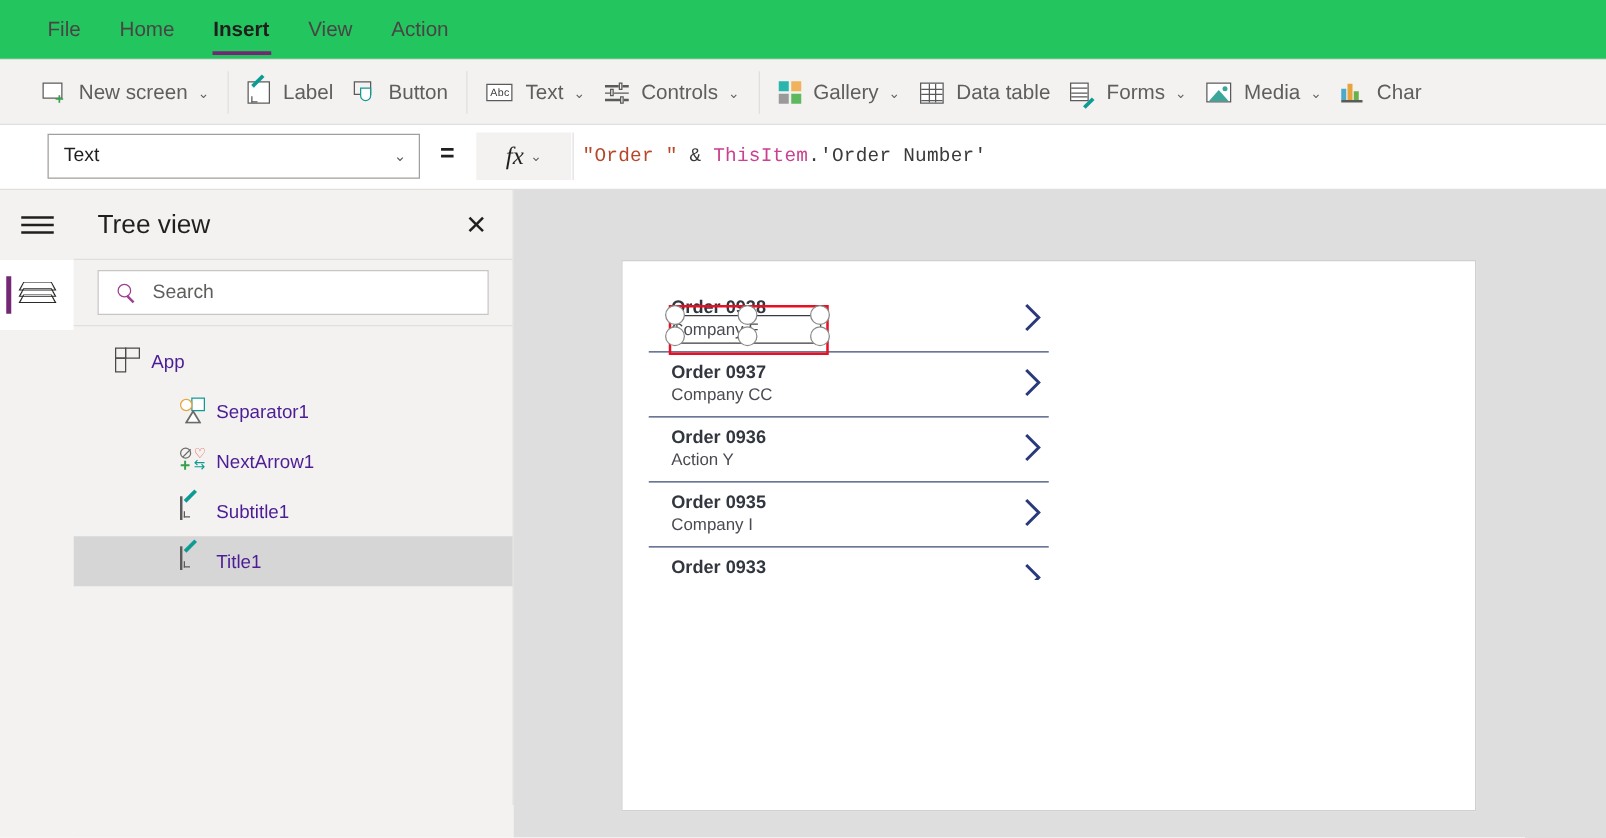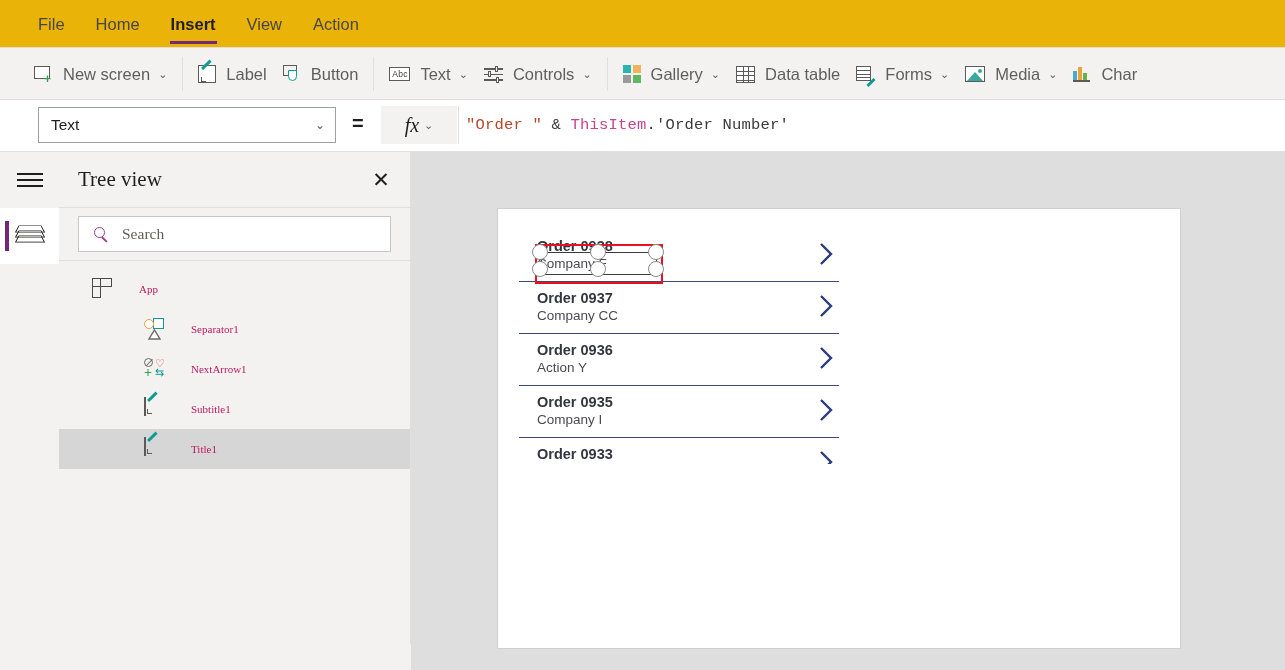--- a/index.html
+++ b/index.html
@@ -7,21 +7,21 @@
     width: 1285px; height: 670px;
     font-family: "Liberation Sans", sans-serif;
     background: #ffffff;
     overflow: hidden;
   }
   .app { position: relative; width: 1285px; height: 670px; background:#f3f2f1; }
 
   
   .menubar {
     position: absolute; left:0; top:0; width:1285px; height:48px;
-    background:#eab308; display:flex; align-items:center; padding-left:37px;
+    background:#22c55e; display:flex; align-items:center; padding-left:37px;
   }
   .menu-item {
     font-size:16.5px; color:#484644; margin-right:29px;
     position:relative; height:48px; display:flex; align-items:center;
     padding:0 1px; cursor:pointer; white-space:nowrap;
   }
   .menu-item.active { color:#201f1e; font-weight:bold; }
   .menu-item.active::after {
     content:""; position:absolute; left:0; right:0; bottom:4px;
     height:3px; background:#742774;
@@ -158,21 +158,21 @@
   .ico-layers i {
     position:absolute; left:0; width:26px; height:11px;
     border:1.6px solid #201f1e; transform: perspective(30px) rotateX(52deg);
   }
   .ico-layers i:nth-child(1){ top:-2px; }
   .ico-layers i:nth-child(2){ top:3px; }
   .ico-layers i:nth-child(3){ top:8px; }
 
   
   .tree { position:absolute; left:59px; top:152px; width:352px; height:492px; background:#f3f2f1;
-          border-right:1px solid #e1dfdd;font-family:Liberation Serif, serif; }
+          border-right:1px solid #e1dfdd; }
   .tree-header { position:relative; height:56px; display:flex; align-items:center; padding:0 0 0 19px;
                  border-bottom:1px solid #e1dfdd; }
   .tree-title { font-size:21px; color:#201f1e; }
   .tree-close { position:absolute; right:14px; top:13px; width:30px; height:30px;
                 display:flex; align-items:center; justify-content:center; cursor:pointer;
                 font-size:21px; color:#201f1e; line-height:1; }
   .search-wrap { height:53px; display:flex; align-items:center; padding:0 19px;
                  border-bottom:1px solid #e1dfdd; }
   .search-box { flex:1; height:36px; background:#fff; border:1px solid #c8c6c4;
                 display:flex; align-items:center; padding-left:15px; cursor:text; }
@@ -180,21 +180,21 @@
   .ico-search .ring { position:absolute; left:0; top:0; width:11px; height:11px;
                       border:1.6px solid #9b3f8f; border-radius:50%; }
   .ico-search .stk { position:absolute; left:8px; top:9px; width:7px; height:1.7px;
                      background:#9b3f8f; transform:rotate(45deg); transform-origin:left center; }
   .search-ph { margin-left:13px; font-size:15.5px; color:#605e5c; }
 
   .tree-list { padding-top:8px; }
   .tnode { height:40px; display:flex; align-items:center; cursor:pointer; position:relative; }
   .tnode.selected { background:#d6d6d6; }
   .tnode .caret { width:13px; font-size:8px; color:#4a4a4a; flex:0 0 auto; text-align:center; }
-  .tnode .tlabel { font-size:11px; color:#be185d; margin-left:25px; white-space:nowrap; }
+  .tnode .tlabel { font-size:15px; color:#4c1d95; margin-left:7px; white-space:nowrap; }
   .tn-ico { width:22px; height:22px; flex:0 0 auto; position:relative; }
 
   .ico-app { width:20px; height:20px; position:relative; }
   .ico-app i { position:absolute; border:1.5px solid #4a4a4a; }
   .ico-app i:nth-child(1){ left:0;  top:0;  width:9px;  height:9px; }
   .ico-app i:nth-child(2){ left:8px;top:0;  width:12px; height:9px; }
   .ico-app i:nth-child(3){ left:0;  top:8px;width:9px;  height:12px; }
 
   .ico-screen { width:22px; height:17px; border:1.6px solid #4a4a4a; background:#fff; }
 

